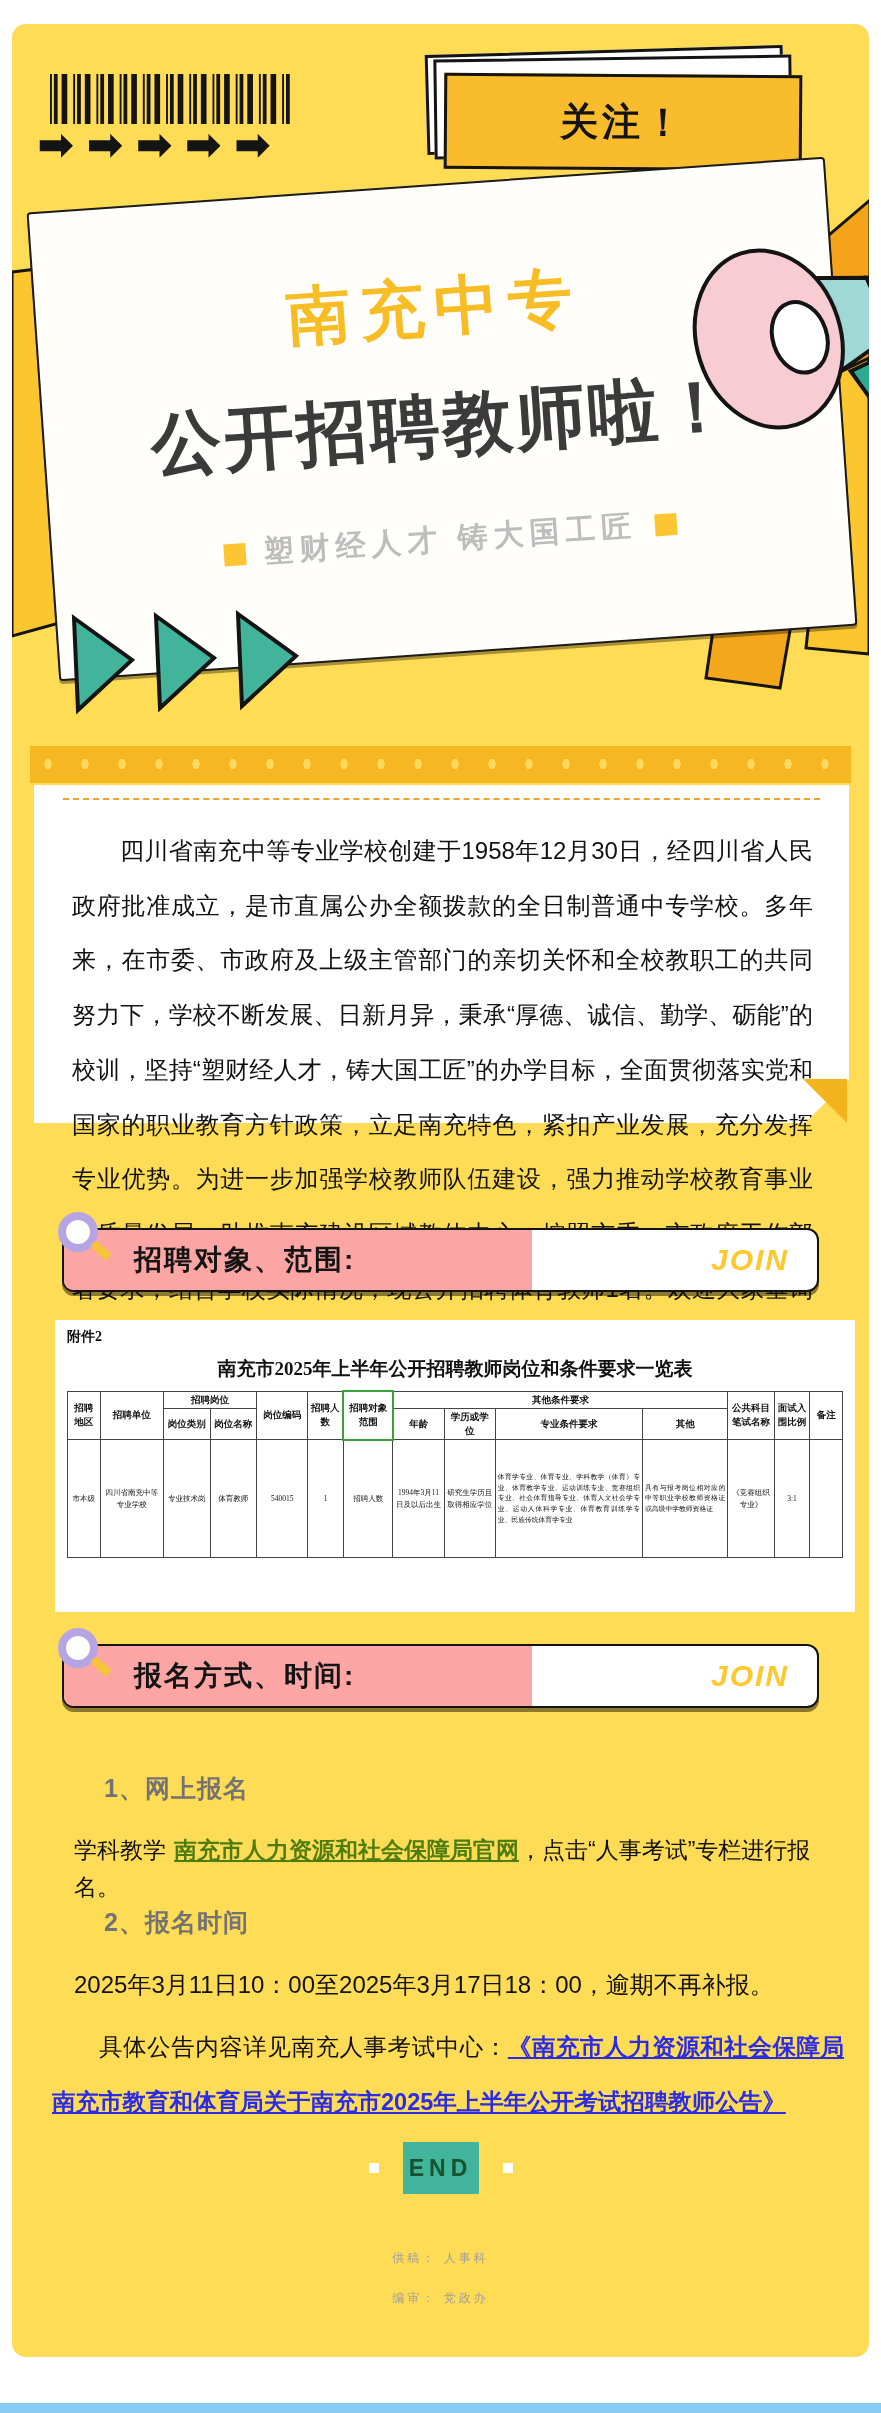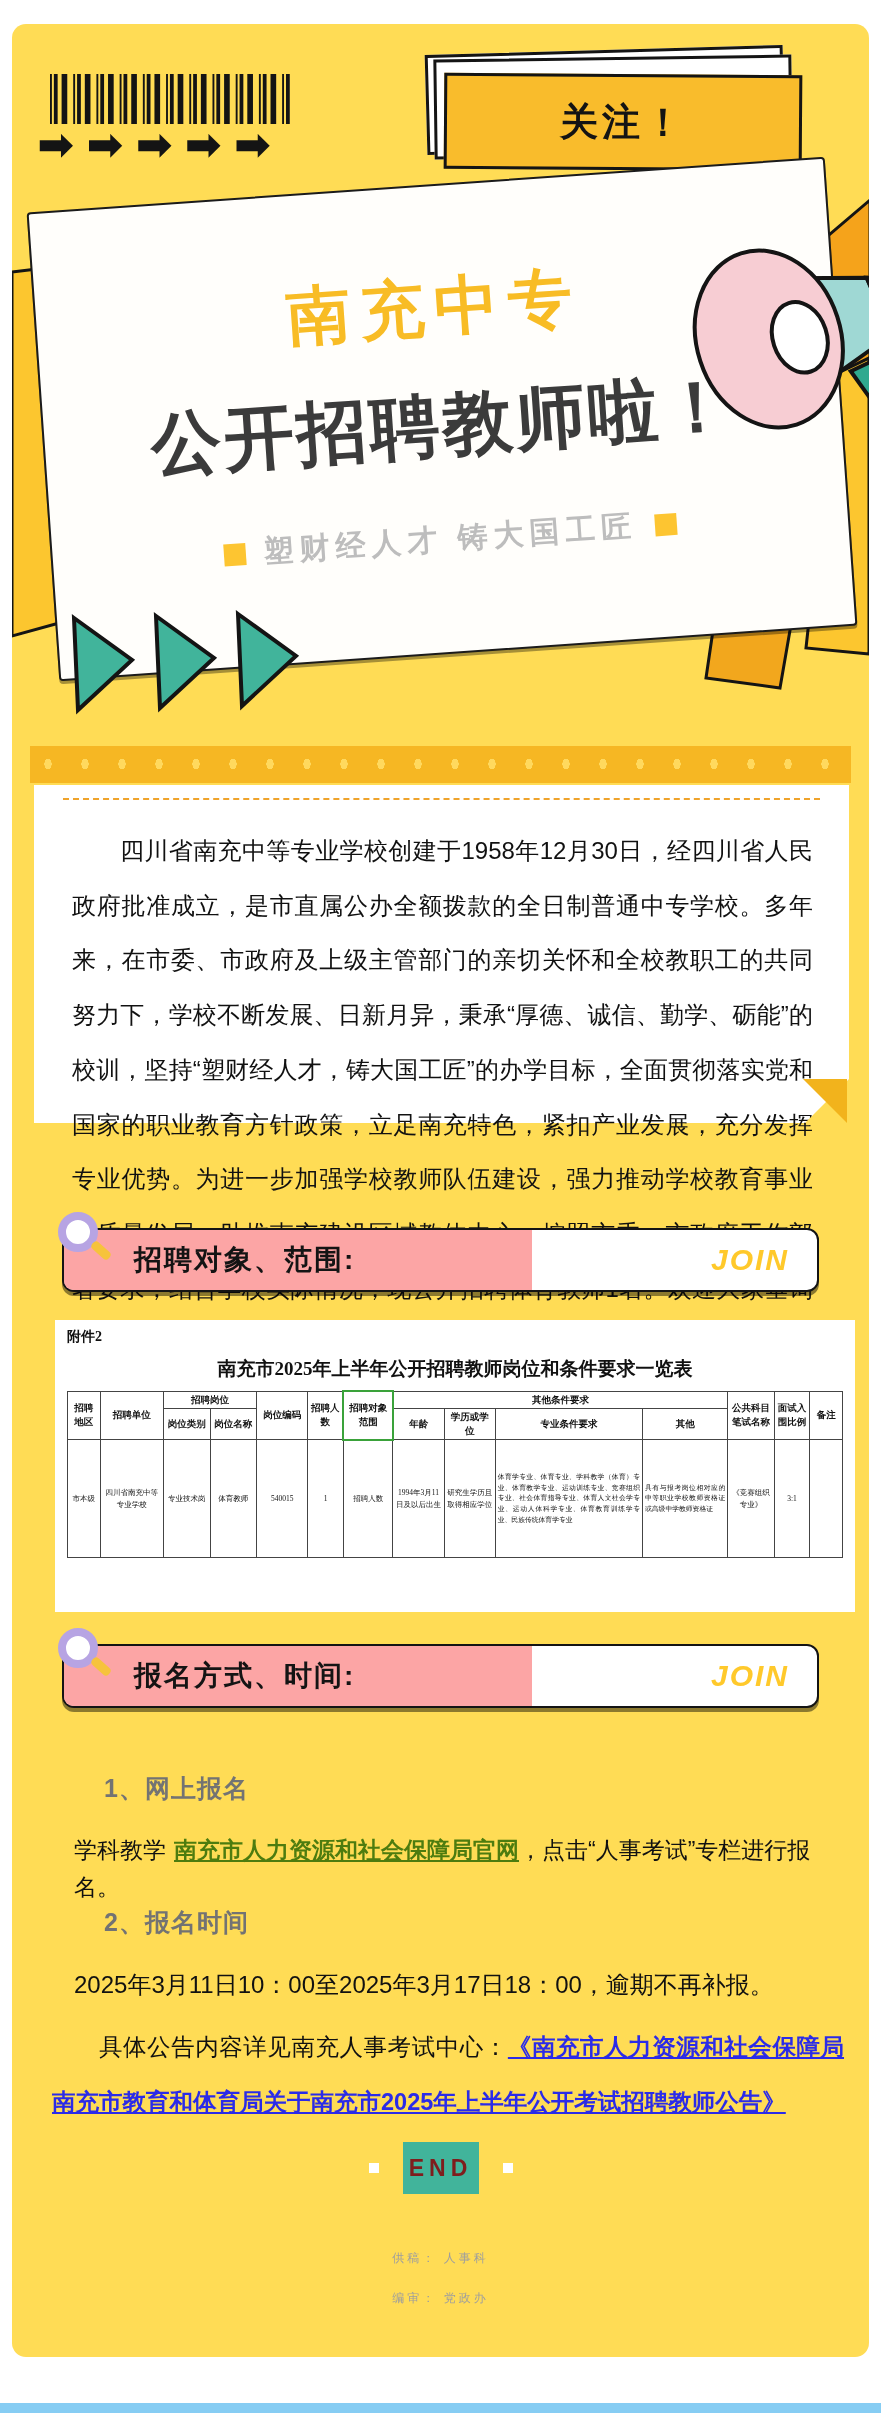--- a/index.html
+++ b/index.html
@@ -91,21 +91,21 @@
   a.link-purple { color:#4d7c0f; font-weight:bold; text-decoration:underline;margin-left:8px; }
   a.link-blue { color:#2B2BE8; font-weight:bold; text-decoration:underline; }
   .notice { position:absolute; left:40px; top:1996px; width:792px; font-size:23.5px; color:#111;
             line-height:2.35; text-indent:2em; text-align:justify; }
 
   
   .end-row { position:absolute; left:0; top:2118px; width:857px; display:flex;
              align-items:center; justify-content:center; gap:24px; }
   .end-sq { width:10px; height:10px; background:#ffffff; }
   .end-box { width:76px; height:52px; background:#41B49B; display:flex; align-items:center;
-             justify-content:center; color:#7f1d1d; font-size:23px; font-weight:bold; letter-spacing:5px; }
+             justify-content:center; color:#14532d; font-size:23px; font-weight:bold; letter-spacing:5px; }
   .credit { position:absolute; width:857px; text-align:center; color:#9E9E9E;
             font-size:12px; letter-spacing:3px; }
 </style>
 </head>
 <body>
 
 <div id="canvas">
   <div id="sheet">
 
     <svg class="deco-svg" viewBox="0 0 857 740">

